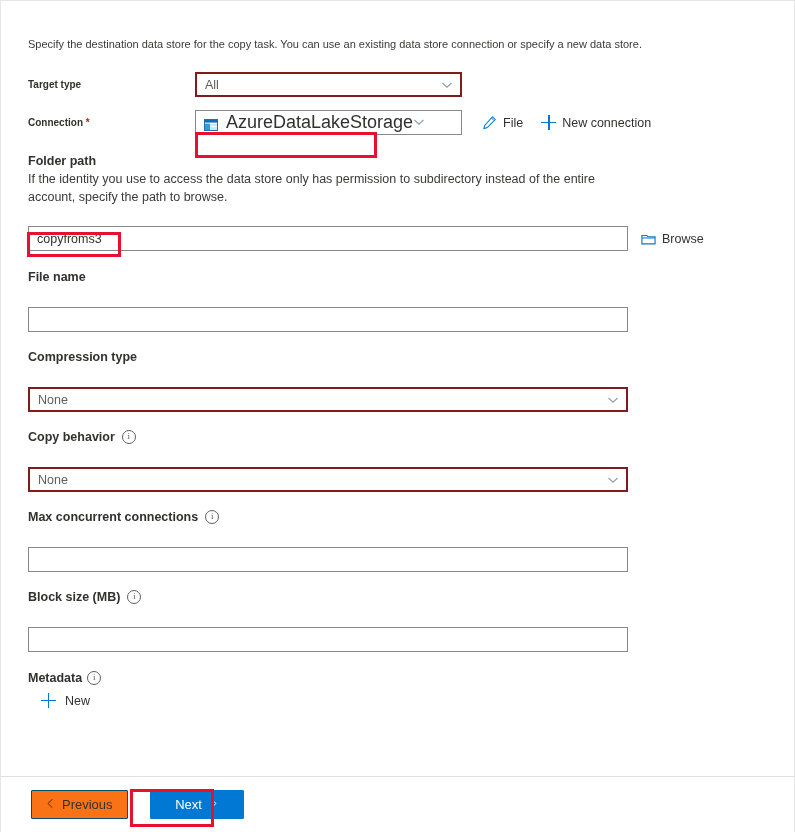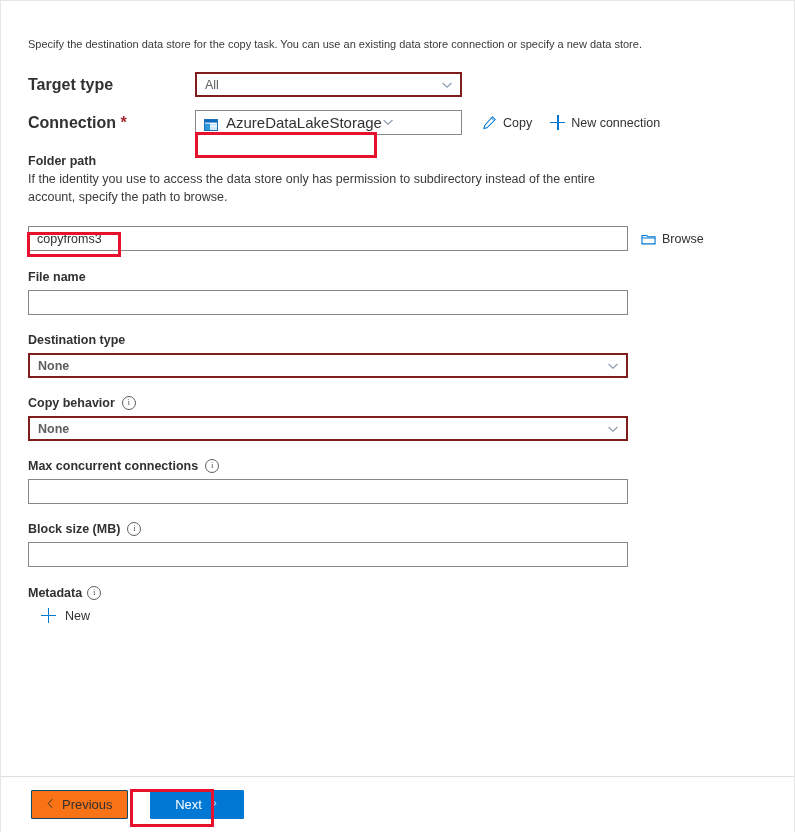--- a/index.html
+++ b/index.html
@@ -52,21 +52,21 @@
 
   
   .row-inline {
     display: flex;
     align-items: center;
     margin-top: 16px;
   }
   .row-inline .lbl {
     width: 167px;
     flex: 0 0 167px;
-    font-size: 16px;
+    font-size: 10px;
     color: #323130;
     font-weight: 600;
   }
   .req {
     color: #a4262c;
     font-weight: 600;
   }
 
   .field-label {
     font-size: 12.5px;
@@ -142,21 +142,21 @@
     position: relative;
   }
   .conn-icon {
     width: 14px;
     height: 12px;
     flex: 0 0 14px;
     margin-right: 8px;
     display: block;
   }
   .conn-name {
-    font-size: 15px;
+    font-size: 18px;
     color: #323130;
     white-space: nowrap;
   }
 
   .link-action {
     display: inline-flex;
     align-items: center;
     gap: 6px;
     font-size: 12.5px;
     color: #323130;
@@ -235,21 +235,21 @@
     border: 1px solid #0c4a6e;
     background: #f97316;
     color: #323130;
   }
   .btn-primary {
     border: 1px solid #0078d4;
     background: #0078d4;
     color: #ffffff;
   }
   .chev-s { display: inline-block; }
-  .mt6 { margin-top: 6px; font-weight: bold; }
+  .mt6 { margin-top: 23px; }
 </style>
 </head>
 <body>
 
 <div class="panel">
 
   <div class="content">
 
     <div class="page-desc">Specify the destination data store for the copy task. You can use an existing data store connection or specify a new data store.</div>
 
@@ -290,21 +290,21 @@
         </div>
       </div>
 
       <div class="link-action" style="margin-left:20px;">
         <span class="glyph">
           <svg viewBox="0 0 16 16" width="15" height="15">
             <path d="M11.2 1.9 L14.1 4.8 L5.3 13.6 L2.0 14.5 L2.9 11.2 Z" fill="none" stroke="#0078d4" stroke-width="1.1"></path>
             <path d="M10.0 3.1 L12.9 6.0" fill="none" stroke="#0078d4" stroke-width="1"></path>
           </svg>
         </span>
-        <span>Copy</span>
+        <span>File</span>
       </div>
 
       <div class="link-action" style="margin-left:18px;">
         <span class="plus"></span>
         <span>New connection</span>
       </div>
     </div>
 
     <div style="margin-top:19px;">
       <div class="field-label">Folder path</div>
@@ -322,21 +322,21 @@
         </div>
       </div>
     </div>
 
     <div style="margin-top:19px;">
       <div class="field-label">File name</div>
       <input class="txt wide mt6" type="text" value="" style="">
     </div>
 
     <div style="margin-top:18px;">
-      <div class="field-label">Destination type</div>
+      <div class="field-label">Compression type</div>
       <div class="combo wide mt6">
         <span class="val">None</span>
         <span class="chev">
           <svg viewBox="0 0 12 12" width="12" height="12">
               <path d="M1.5 4 L6 8.2 L10.5 4" fill="none" stroke="#8a9bb0" stroke-width="1.1"></path>
             </svg>
         </span>
       </div>
     </div>
 

